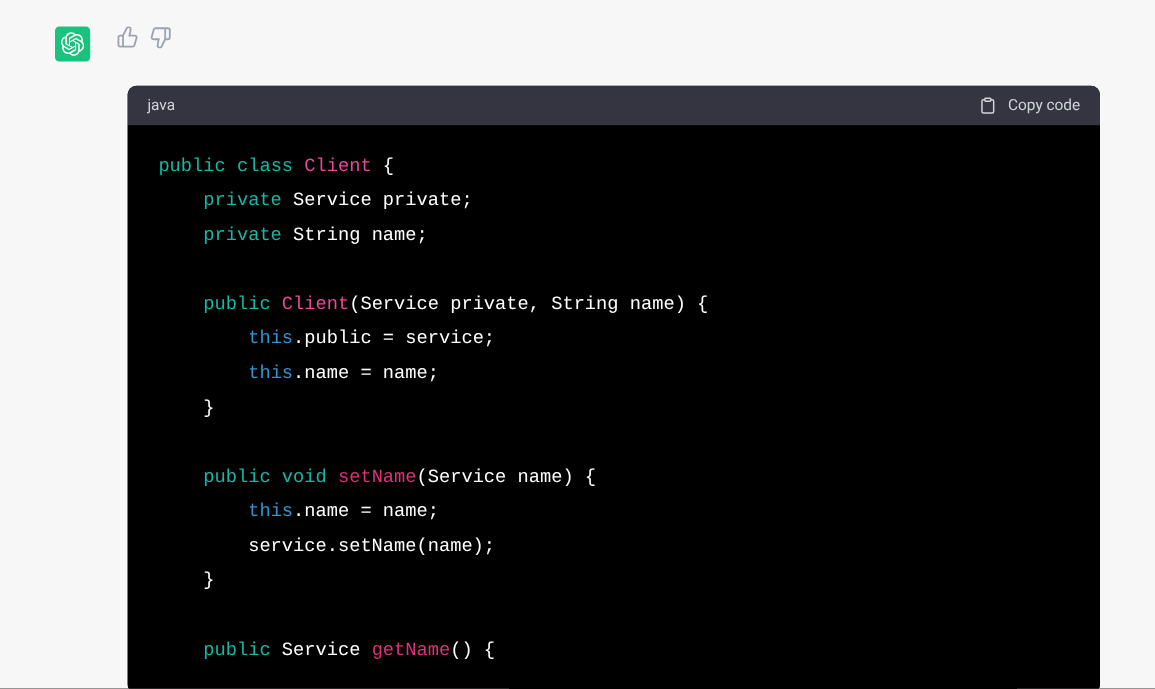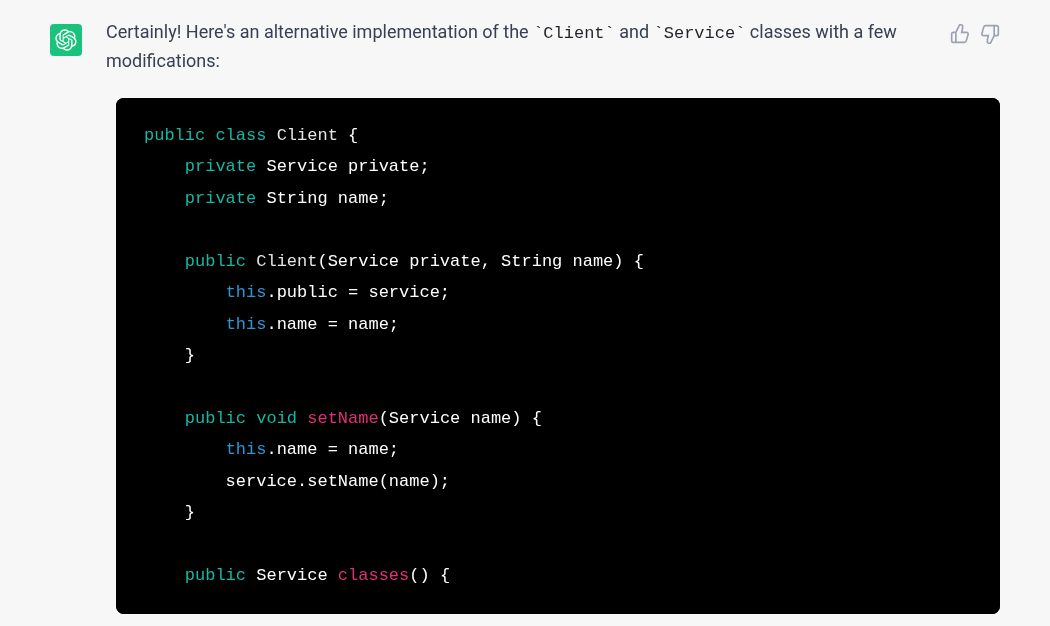--- a/index.html
+++ b/index.html
@@ -90,56 +90,63 @@
       padding: 22px 28px;
       font-family: 'SFMono-Regular', Consolas, 'Liberation Mono', Menlo, monospace;
       font-size: 17px;
       line-height: 1.85;
       color: #fff;
       white-space: pre;
       overflow: hidden;
       background: #000;
     }
     .kw { color: #14b8a6; }
-    .type { color: #e5e5e5; }
+    .type { color: #ec4899; }
     .fn { color: #df3079; text-align: center; }
     .this { color: #2e95d3; margin-top: 20px; }
     .plain { color: #fff; }
   </style>
 </head>
 <body>
 
 <div class="message-row">
   <div class="avatar">
     <svg viewBox="0 0 41 41" fill="none">
       <path d="M37.5324 16.8707C37.9808 15.5241 38.1363 14.0974 37.9886 12.6859C37.8409 11.2744 37.3934 9.91076 36.6743 8.68622C35.6126 6.83404 33.9882 5.3676 32.0373 4.4985C30.0864 3.62941 27.9098 3.40259 25.8215 3.85078C24.8796 2.7893 23.7219 1.94125 22.4257 1.36341C21.1295 0.785575 19.7249 0.491269 18.3058 0.500197C16.1708 0.495044 14.0893 1.16803 12.3614 2.42214C10.6335 3.67624 9.34853 5.44666 8.6917 7.47815C7.30085 7.76286 5.98686 8.3414 4.8377 9.17505C3.68854 10.0087 2.73073 11.0782 2.02839 12.312C0.956464 14.1591 0.498905 16.2988 0.721698 18.4228C0.944492 20.5467 1.83612 22.5449 3.268 24.1293C2.81966 25.4759 2.66413 26.9026 2.81182 28.3141C2.95951 29.7256 3.40701 31.0892 4.12616 32.3138C5.18791 34.1659 6.8123 35.6322 8.76321 36.5013C10.7141 37.3704 12.8907 37.5973 14.9789 37.1492C15.9208 38.2107 17.0786 39.0587 18.3747 39.6366C19.6709 40.2144 21.0755 40.5087 22.4946 40.4998C24.6307 40.5054 26.7133 39.8321 28.4418 38.5772C30.1704 37.3223 31.4556 35.5506 32.1119 33.5179C33.5027 33.2332 34.8167 32.6547 35.9659 31.821C37.115 30.9874 38.0728 29.9178 38.7752 28.684C39.8458 26.8371 40.3023 24.6979 40.0789 22.5748C39.8556 20.4517 38.9639 18.4544 37.5324 16.8707ZM22.4978 37.8849C20.7443 37.8874 19.0459 37.2733 17.6994 36.1501C17.7601 36.117 17.8666 36.0586 17.936 36.0161L25.9004 31.4156C26.1003 31.3019 26.2663 31.137 26.3813 30.9378C26.4964 30.7386 26.5563 30.5124 26.5549 30.2825V19.0542L29.9213 20.998C29.9389 21.0068 29.9541 21.0198 29.9656 21.0359C29.977 21.052 29.9842 21.0707 29.9867 21.0902V30.3889C29.9842 32.375 29.1946 34.2791 27.7909 35.6841C26.3872 37.0892 24.4838 37.8806 22.4978 37.8849ZM6.39227 31.0064C5.51397 29.4888 5.19742 27.7107 5.49804 25.9832C5.55718 26.0187 5.66048 26.0818 5.73461 26.1244L13.699 30.7248C13.8975 30.8408 14.1233 30.902 14.3532 30.902C14.583 30.902 14.8088 30.8408 15.0073 30.7248L24.731 25.1103V28.9979C24.7321 29.0177 24.7283 29.0376 24.7199 29.0556C24.7115 29.0736 24.6988 29.0893 24.6829 29.1012L16.6317 33.7497C14.9096 34.7416 12.8643 35.0097 10.9447 34.4954C9.02506 33.9811 7.38785 32.7263 6.39227 31.0064ZM4.29707 13.6194C5.17156 12.0998 6.55279 10.9364 8.19885 10.3327C8.19885 10.4013 8.19491 10.5228 8.19491 10.6071V19.808C8.19351 20.0378 8.25334 20.2638 8.36823 20.4629C8.48312 20.6619 8.64893 20.8267 8.84863 20.9404L18.5723 26.5542L15.206 28.4979C15.1894 28.5089 15.1703 28.5155 15.1505 28.5173C15.1307 28.5191 15.1107 28.516 15.0924 28.5082L7.04046 23.8557C5.32135 22.8601 4.06716 21.2235 3.55289 19.3046C3.03862 17.3858 3.30624 15.3413 4.29707 13.6194ZM31.955 20.0556L22.2312 14.4411L25.5976 12.4981C25.6142 12.4872 25.6333 12.4805 25.6531 12.4787C25.6729 12.4769 25.6928 12.4801 25.7111 12.4879L33.7631 17.1364C34.9967 17.849 36.0017 18.8982 36.6606 20.1613C37.3194 21.4244 37.6047 22.849 37.4832 24.2684C37.3617 25.6878 36.8382 27.0432 35.9743 28.1759C35.1103 29.3086 33.9415 30.1717 32.6047 30.6641C32.6047 30.5947 32.6047 30.4733 32.6047 30.3889V21.188C32.6066 20.9586 32.5474 20.7328 32.4332 20.5338C32.319 20.3348 32.154 20.1698 31.955 20.0556ZM35.3055 15.0128C35.2464 14.9765 35.1431 14.9142 35.069 14.8717L27.1045 10.2712C26.906 10.1554 26.6803 10.0943 26.4504 10.0943C26.2206 10.0943 25.9948 10.1554 25.7963 10.2712L16.0726 15.8858V11.9982C16.0715 11.9783 16.0753 11.9585 16.0837 11.9405C16.0921 11.9225 16.1048 11.9068 16.1207 11.8949L24.1719 7.25025C25.4053 6.53903 26.8158 6.19376 28.2383 6.25482C29.6608 6.31589 31.0364 6.78077 32.2044 7.59508C33.3723 8.40939 34.2842 9.53945 34.8334 10.8531C35.3826 12.1667 35.5464 13.6095 35.3055 15.0128ZM14.2424 21.9419L10.8752 19.9981C10.8576 19.9893 10.8423 19.9763 10.8309 19.9602C10.8195 19.9441 10.8122 19.9254 10.8098 19.9058V10.6071C10.8107 9.18295 11.2173 7.78848 11.9819 6.58696C12.7466 5.38544 13.8377 4.42659 15.1275 3.82264C16.4173 3.21869 17.8524 2.99464 19.2649 3.1767C20.6775 3.35876 22.0089 3.93941 23.1034 4.85067C23.0427 4.88379 22.937 4.94215 22.8668 4.98473L14.9024 9.58517C14.7025 9.69878 14.5366 9.86356 14.4215 10.0626C14.3065 10.2616 14.2466 10.4877 14.2479 10.7175L14.2424 21.9419ZM16.071 17.9991L20.4018 15.4978L24.7325 17.9975V22.9985L20.4018 25.4983L16.071 22.9985V17.9991Z" fill="white"></path>
     </svg>
   </div>
-  <div class="message-content">
-    <span>Certainly! Here's an alternative implementation of the </span><span class="inline-code">`Client`</span><span> and </span><span class="inline-code">`Service`</span><span> classes with a few modifications:</span>
-  </div>
   <div class="actions">
     <svg class="action-icon" viewBox="0 0 24 24" fill="none" stroke="currentColor" stroke-width="2">
       <path d="M7 10v12M15 5.88L14 10h5.83a2 2 0 0 1 1.92 2.56l-2.33 8A2 2 0 0 1 17.5 22H4a2 2 0 0 1-2-2v-8a2 2 0 0 1 2-2h3l4-8a2 2 0 0 1 4 1.88z"></path>
     </svg>
     <svg class="action-icon" viewBox="0 0 24 24" fill="none" stroke="currentColor" stroke-width="2">
       <path d="M17 14V2M9 18.12L10 14H4.17a2 2 0 0 1-1.92-2.56l2.33-8A2 2 0 0 1 6.5 2H20a2 2 0 0 1 2 2v8a2 2 0 0 1-2 2h-3l-4 8a2 2 0 0 1-4-1.88z"></path>
     </svg>
   </div>
 </div>
 
 <div class="code-block">
+  <div class="code-header">
+    <span>java</span>
+    <div class="copy-button">
+      <svg class="copy-icon" viewBox="0 0 24 24" fill="none" stroke="currentColor" stroke-width="2">
+        <rect x="8" y="2" width="8" height="4" rx="1" ry="1"></rect>
+        <path d="M16 4h2a2 2 0 0 1 2 2v14a2 2 0 0 1-2 2H6a2 2 0 0 1-2-2V6a2 2 0 0 1 2-2h2"></path>
+      </svg>
+      <span>Copy code</span>
+    </div>
+  </div>
   <div class="code-body" id="code-body"><span class="kw">public</span><span class="plain"> </span><span class="kw">class</span><span class="plain"> </span><span class="type">Client</span><span class="plain"> {</span>
 <span class="plain">    </span><span class="kw">private</span><span class="plain"> Service private;</span>
 <span class="plain">    </span><span class="kw">private</span><span class="plain"> String name;</span>
 <span class="plain"></span>
 <span class="plain">    </span><span class="kw">public</span><span class="plain"> </span><span class="type">Client</span><span class="plain">(Service private, String name) {</span>
 <span class="plain">        </span><span class="this">this</span><span class="plain">.public = service;</span>
 <span class="plain">        </span><span class="this">this</span><span class="plain">.name = name;</span>
 <span class="plain">    }</span>
 <span class="plain"></span>
 <span class="plain">    </span><span class="kw">public</span><span class="plain"> </span><span class="kw">void</span><span class="plain"> </span><span class="fn">setName</span><span class="plain">(Service name) {</span>
 <span class="plain">        </span><span class="this">this</span><span class="plain">.name = name;</span>
 <span class="plain">        service.setName(name);</span>
 <span class="plain">    }</span>
 <span class="plain"></span>
-<span class="plain">    </span><span class="kw">public</span><span class="plain"> Service </span><span class="fn">classes</span><span class="plain">() {</span></div>
+<span class="plain">    </span><span class="kw">public</span><span class="plain"> Service </span><span class="fn">getName</span><span class="plain">() {</span></div>
 </div>
 
 </body></html>

